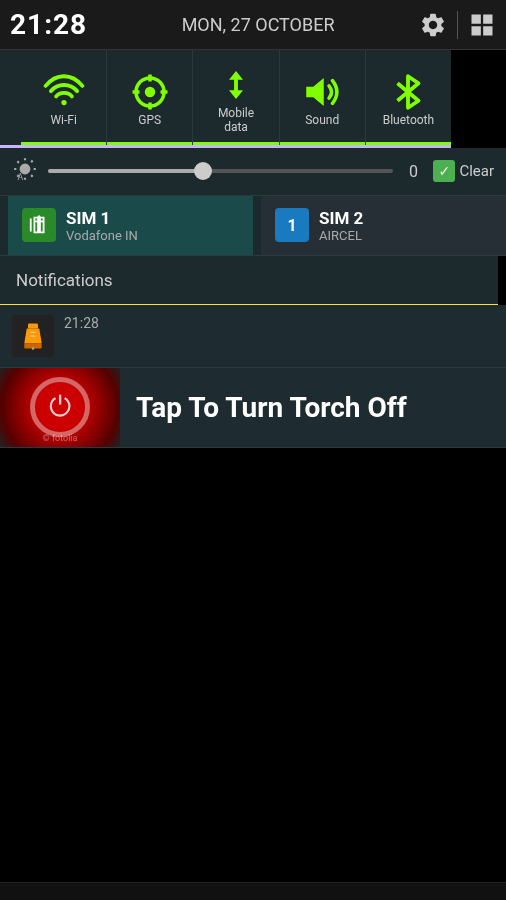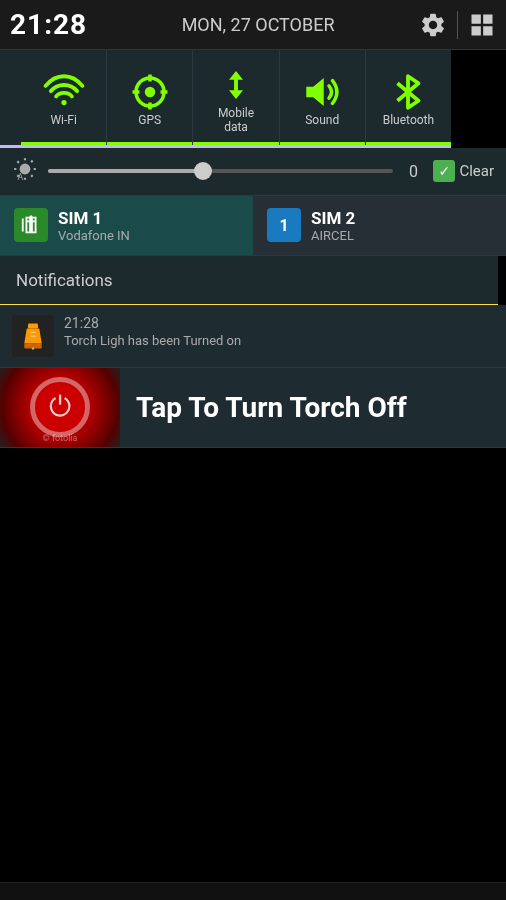--- a/index.html
+++ b/index.html
@@ -156,20 +156,21 @@
       display: flex;
       background: #1c2a2e;
       border-bottom: 1px solid #2a3a3e;
     }
     .sim-item {
       flex: 1;
       display: flex;
       align-items: center;
       padding: 12px 14px;
       gap: 10px;
+      margin-left: 8px;
     }
     .sim-item-active {
       background: #1a4a4a;
     }
     .sim-item-inactive {
       background: #252f35;
     }
     .sim-icon-circle {
       width: 34px;
       height: 34px;
@@ -459,21 +460,20 @@
         <path d="M7 6 L5 18 L19 18 L17 6 Z" fill="#f90"></path>
         <rect x="5" y="18" width="14" height="4" rx="1" fill="#c60"></rect>
         <circle cx="12" cy="22" r="1" fill="#aaa"></circle>
         <path d="M10 9 L14 9 M10 12 L14 12" stroke="#fff" stroke-width="1" opacity="0.5"></path>
       </svg>
     </div>
     <div id="notif-content">
       <div id="notif-title-row">
         <span id="notif-time">21:28</span>
       </div>
-      <div id="notif-subtitle">Torch Ligh has been Turned on</div>
     </div>
   </div>
 </div>
 
 <div id="torch-banner">
   <div id="torch-power-img">
     <div class="power-ring">
       <span class="power-symbol">⏻</span>
     </div>
     <span class="fotolia-label">© fotolia</span>

